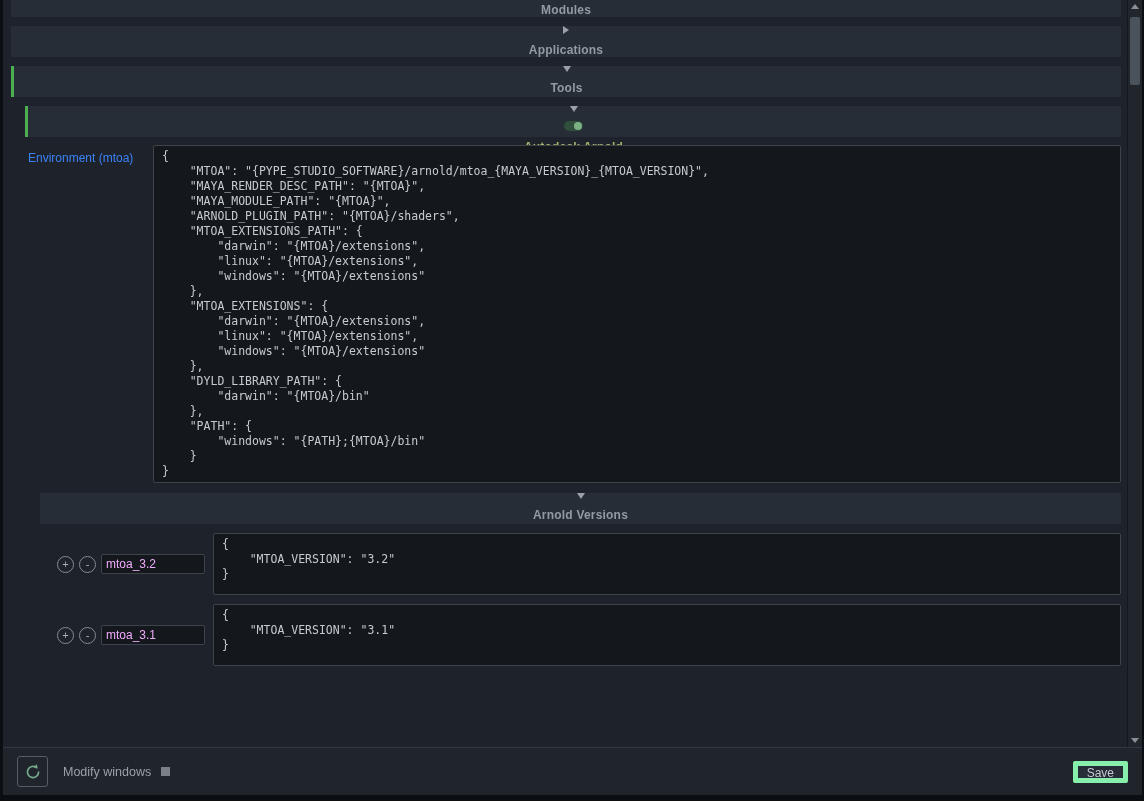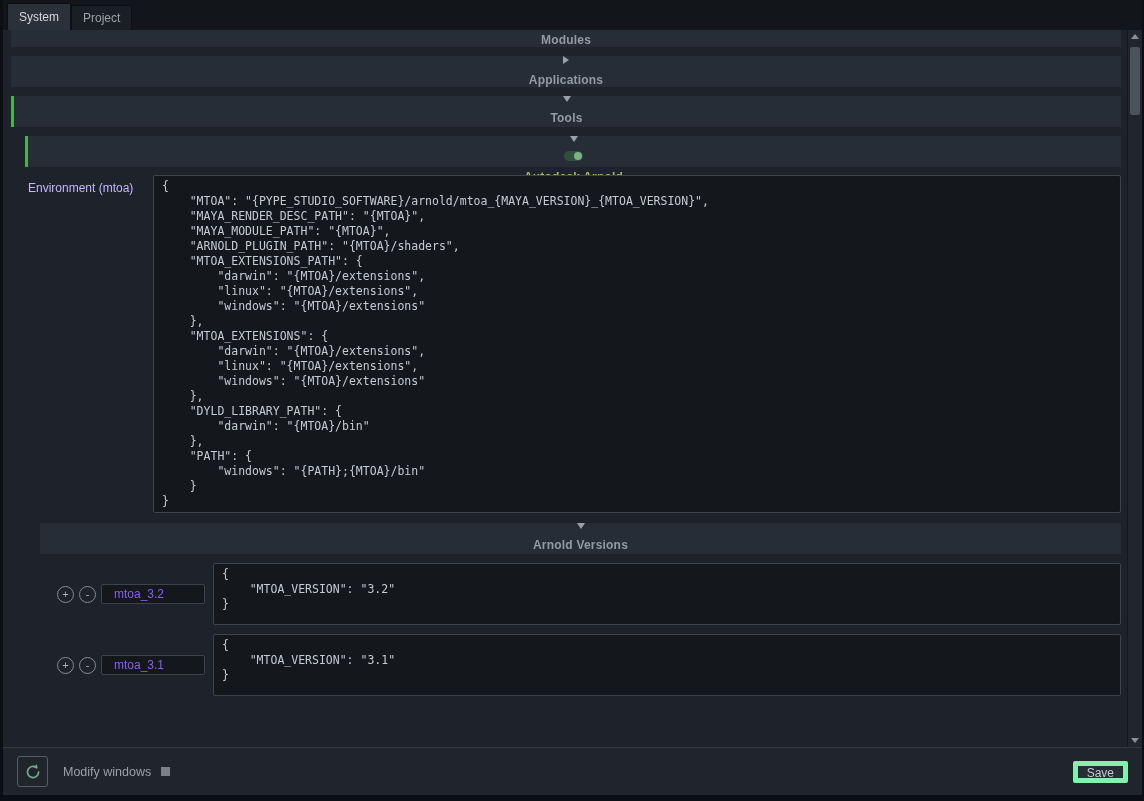--- a/index.html
+++ b/index.html
@@ -35,37 +35,37 @@
   .toggle { width:19px; height:10px; border-radius:5px; background:#2f4f3c; position:relative; flex:none; cursor:pointer; }
   .toggle::after { content:""; position:absolute; top:1px; right:1px; width:8px; height:8px; border-radius:50%;
                    background:#7cb183; }
 
   .sec-body { padding-left:14px; }
   .group { margin-top:9px; }
   .group + .group { margin-top:11px; }
 
   .group-body { }
   .env-row { display:flex; margin-top:8px; padding-left:3px; }
-  .env-label { width:125px; flex:none; padding-top:6px; font-size:12px; color:#c4b5fd; }
+  .env-label { width:125px; flex:none; padding-top:6px; font-size:12px; color:#3b82f6; }
 
   .code-editor { flex:1; background:#14171c; border:1px solid #3d434b; border-radius:2px;
                  padding:3px 8px; font-family:"DejaVu Sans Mono", monospace; font-size:11.5px;
                  line-height:15px; color:#c6cbd0; white-space:pre; overflow:hidden; cursor:text; }
   .code-editor.small { min-height:62px; }
 
   .subsection { margin-top:10px; margin-left:15px; }
   .versions-body { }
   .version-row { display:flex; align-items:center; margin-top:9px; padding-left:17px; }
 
   .circle-btn { width:17px; height:17px; border-radius:50%; border:1px solid #848b93; background:transparent;
                 color:#aab0b7; font-size:11px; line-height:14px; text-align:center; margin-right:5px;
                 cursor:pointer; padding:0; flex:none; }
   .name-input { width:104px; height:20px; background:#14171c; border:1px solid #3d434b; border-radius:2px;
-                color:#8b5cf6; font-size:12px; font-family:"Liberation Sans", sans-serif;
-                padding:1px 12px; margin-right:8px; flex:none; }
+                color:#f0abfc; font-size:12px; font-family:"Liberation Sans", sans-serif;
+                padding:1px 4px; margin-right:8px; flex:none; }
 
   
   .scrollbar { width:15px; flex:none; background:#21262d; border-left:1px solid #14181d;
                display:flex; flex-direction:column; }
   .sb-btn { height:13px; display:flex; align-items:center; justify-content:center; cursor:pointer; flex:none; }
   .tri-up-sm   { width:0; height:0; border-left:4px solid transparent; border-right:4px solid transparent;
                  border-bottom:5px solid #8a9097; }
   .tri-down-sm { width:0; height:0; border-left:4px solid transparent; border-right:4px solid transparent;
                  border-top:5px solid #8a9097; }
   .sb-track { flex:1; position:relative; }
@@ -80,28 +80,20 @@
   .modify-label { margin-left:15px; font-size:12.5px; color:#99a0a8; }
   .modify-box { width:9px; height:9px; background:#798087; margin-left:10px; cursor:pointer; }
   .save-btn { margin-left:auto; height:22px; padding:0 9px; background:#272d36; border:5px solid #86efac;
               border-radius:2px; color:#c6cbd0; font-size:12px; cursor:pointer; }
 </style>
 </head>
 <body>
 
 <div class="app">
 
-  <div class="tabbar">
-    <div class="tab active">
-      <span>System</span>
-    </div>
-    <div class="tab">
-      <span>Project</span>
-    </div>
-  </div>
 
   <div class="main">
     <div class="scroll-area">
       <div class="scroll-content">
 
         <div class="section">
           <div class="sec-header">
             <span class="tri tri-right"></span>
             <span class="sec-title">Modules</span>
           </div>

